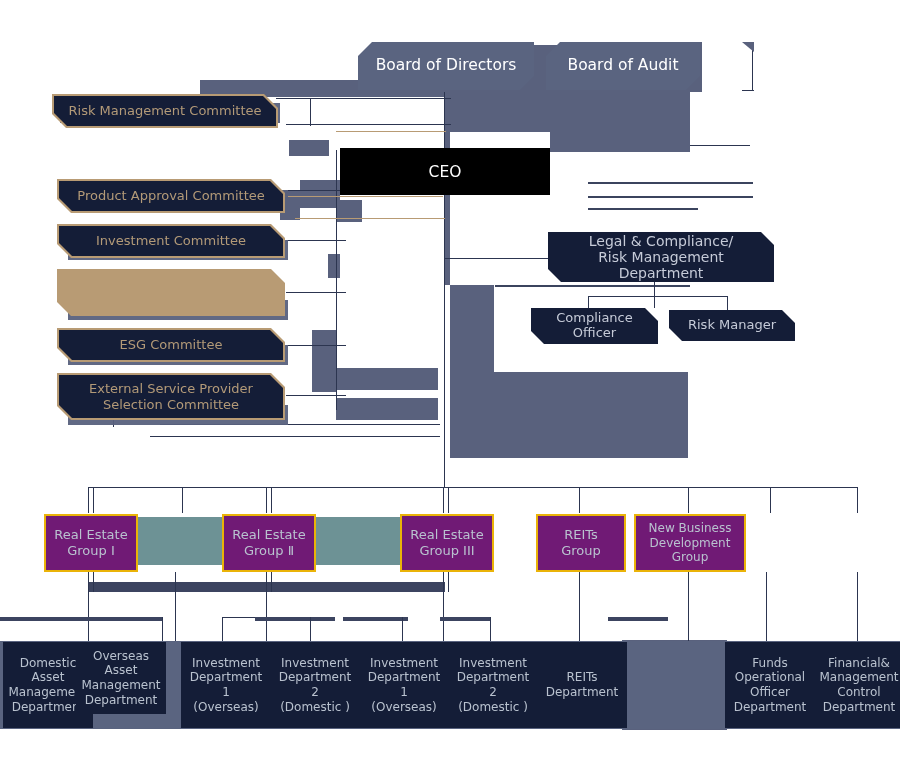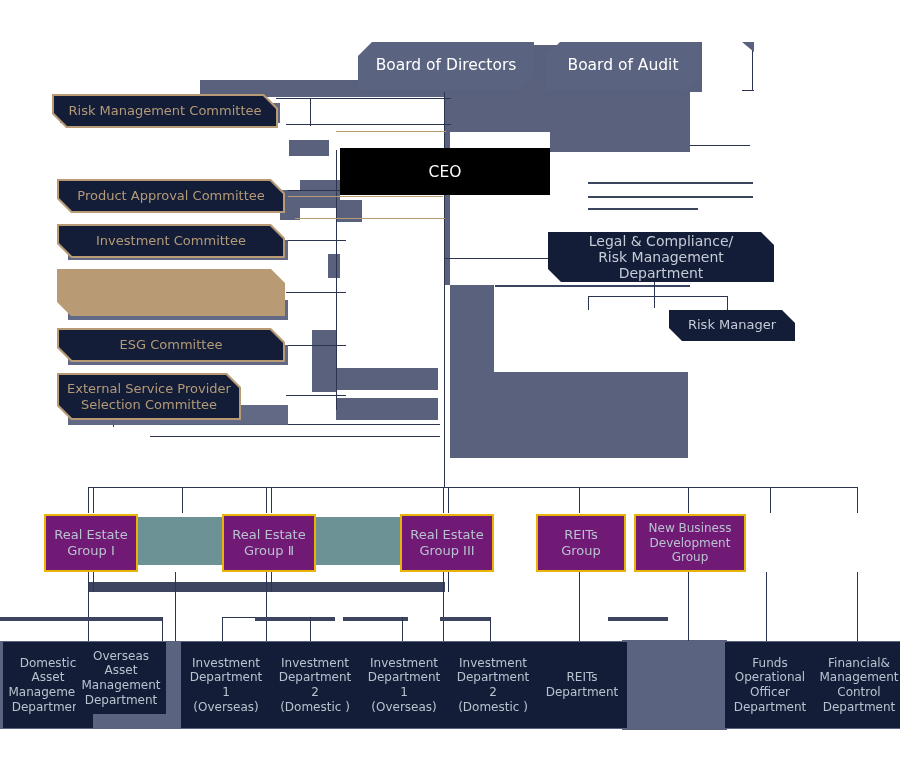--- a/index.html
+++ b/index.html
@@ -223,37 +223,43 @@
 
   <div class="cmt-shadow" style="left:68px;top:345px;width:220px;height:20px;"></div>
   <div class="cmt-wrap" style="left:57px;top:328px;width:228px;height:34px;">
     <div class="cmt-gold"></div>
     <div class="cmt-in t13">
       <span>ESG Committee</span>
     </div>
   </div>
 
   <div class="cmt-shadow" style="left:68px;top:405px;width:220px;height:20px;"></div>
-  <div class="cmt-wrap" style="left:57px;top:373px;width:184px;height:47px;text-decoration:underline;">
+  <div class="cmt-wrap" style="left:57px;top:373px;width:228px;height:47px;text-decoration:underline;">
     <div class="cmt-gold"></div>
     <div class="cmt-in t13">
       <span>
         <span>External Service Provider</span><br>
         <span>Selection Committee</span>
       </span>
     </div>
   </div>
 
   <div class="clip t14" style="left:548px;top:232px;width:214px;height:50px;">
     <span>
       <span>Legal &amp; Compliance/</span><br>
       <span>Risk Management Department</span>
     </span>
   </div>
 
+  <div class="clip t13" style="left:531px;top:308px;width:115px;height:36px;">
+    <span>
+      <span>Compliance</span><br>
+      <span>Officer</span>
+    </span>
+  </div>
 
   <div class="clip t13" style="left:669px;top:310px;width:114px;height:31px;">
     <span>Risk Manager</span>
   </div>
 
   <div class="grp t13" style="left:44px;top:514px;width:90px;height:54px;">
     <span>
       <span>Real Estate</span><br>
       <span>Group Ⅰ</span>
     </span>

